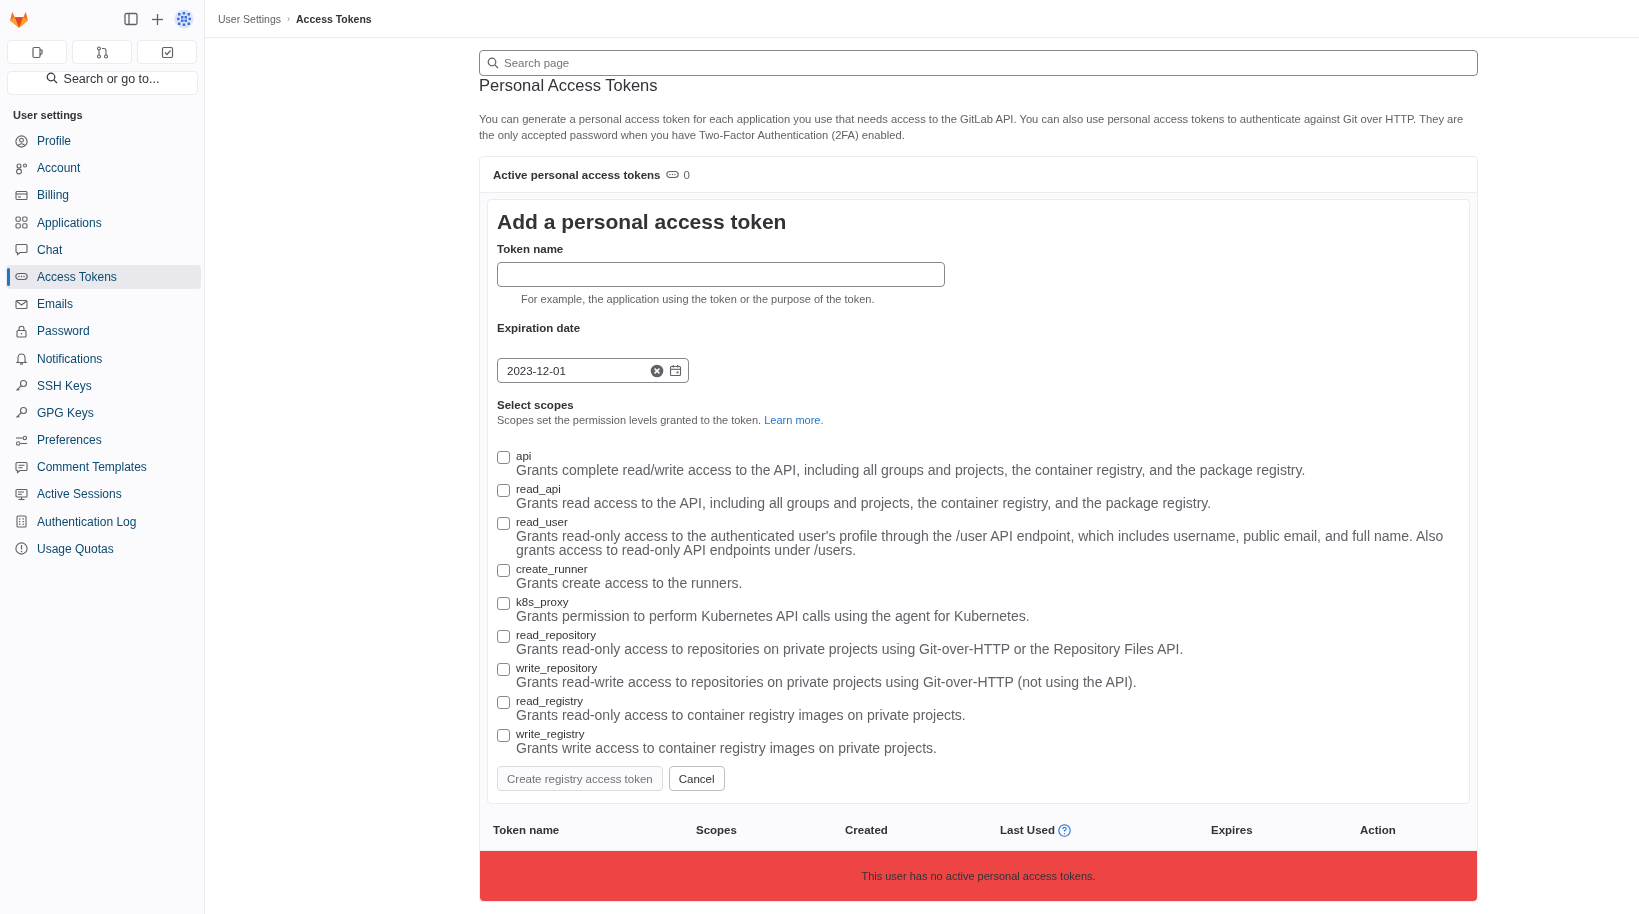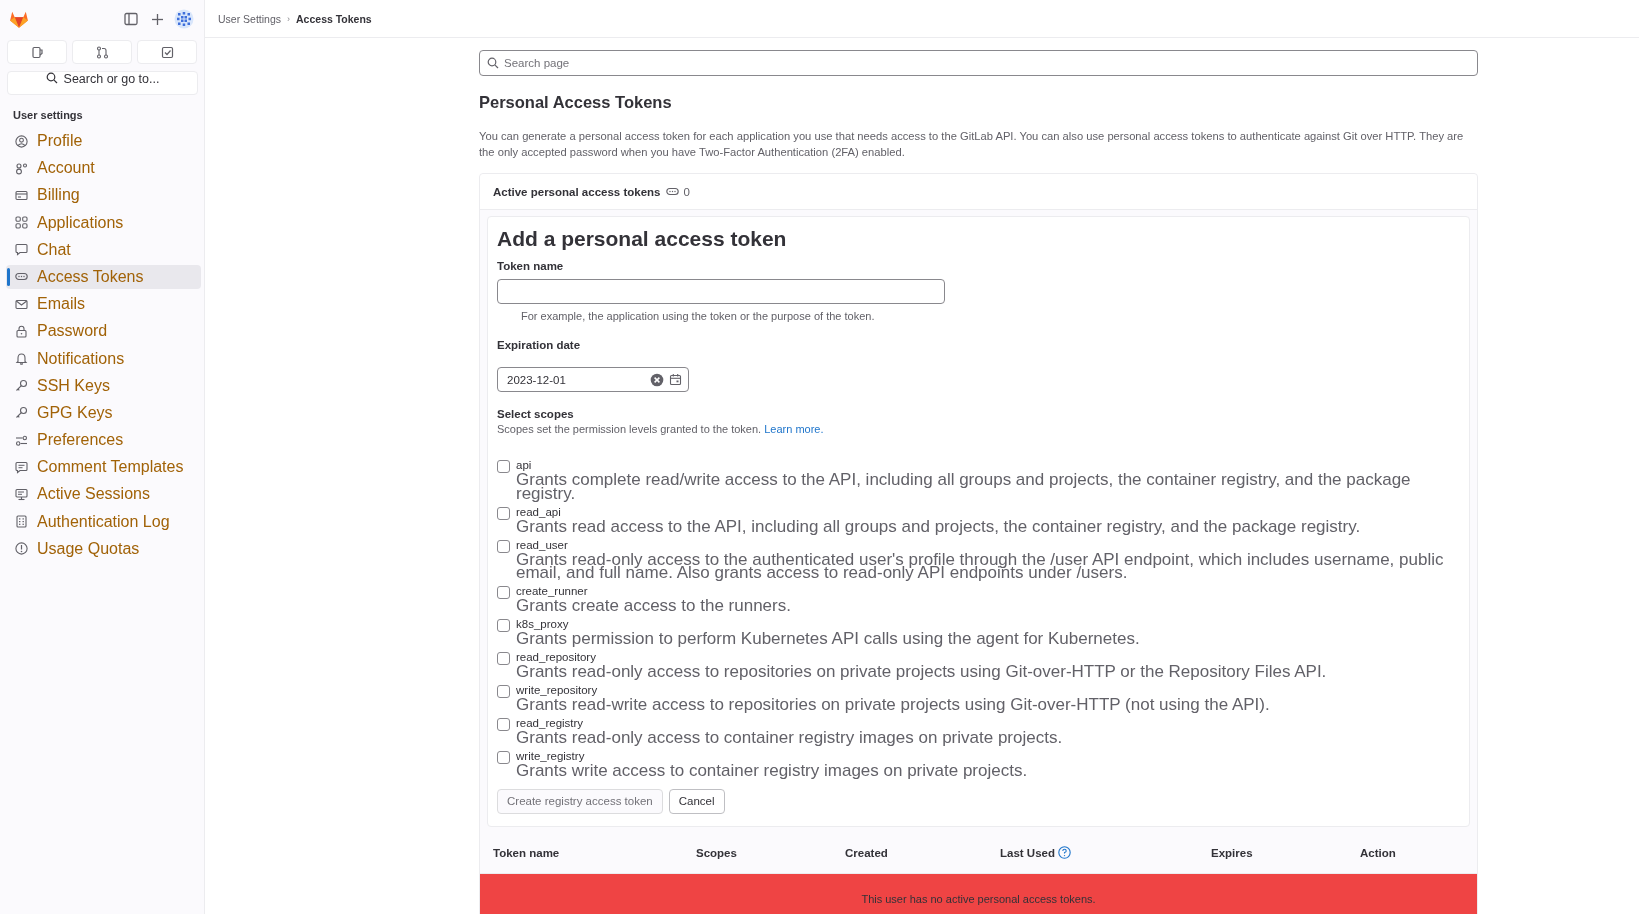--- a/index.html
+++ b/index.html
@@ -9,61 +9,61 @@
 
   
   .sidebar { position: absolute; left: 0; top: 0; width: 205px; height: 914px; background: #fbfafd; border-right: 1px solid #ececef; }
   .sb-top { position: absolute; left: 0; top: 0; width: 205px; height: 38px; }
   .logo { position: absolute; left: 8px; top: 8px; width: 22px; height: 22px; }
   .sb-top-icon { position: absolute; top: 9px; width: 20px; height: 20px; display: flex; align-items: center; justify-content: center; cursor: pointer; }
   .sb-quick { position: absolute; top: 40px; height: 24px; width: 60px; background: #fff; border-radius: 4px; border: 1px solid #ececef; display:flex; align-items:center; justify-content:center; cursor:pointer; }
   .sb-search { position: absolute; left: 7px; top: 71px; width: 191px; height: 24px; background: #fff; border: 1px solid #ececef; border-radius: 4px; display: flex; align-items: flex-start; justify-content: center; gap: 6px; font-size: 12.5px; color: #333238; cursor: pointer; }
   .sb-section-title { position: absolute; left: 13px; top: 109px; font-size: 11px; font-weight: bold; color: #333238; }
   .sb-nav { position: absolute; left: 6px; top: 129px; width: 195px; }
-  .sb-item { position: relative; height: 24px; margin-bottom: 3.2px; display: flex; align-items: center; padding-left: 8px; border-radius: 4px; cursor: pointer; font-size: 16px; color: #a16207; }
+  .sb-item { position: relative; height: 24px; margin-bottom: 3.2px; display: flex; align-items: center; padding-left: 8px; border-radius: 4px; cursor: pointer; font-size: 12px; color: #0c4a6e; }
   .sb-item.active { background: #e9e8ed; }
   .sb-item.active::before { content: ""; position: absolute; left: 1px; top: 3px; width: 3px; height: 18px; background: #1f75cb; border-radius: 2px; }
   .sb-item .ic { width: 14px; height: 14px; margin-right: 9px; display:flex; align-items:center; justify-content:center; color: #626168; }
 
   
   .topbar { position: absolute; left: 205px; top: 0; right: 0; height: 38px; border-bottom: 1px solid #ececef; display: flex; align-items: center; padding-left: 13px; font-size: 10.5px; }
   .crumb-link { color: #626168; cursor: pointer; }
   .crumb-sep { color: #89888d; margin: 0 6px; font-size: 9px; }
   .crumb-current { color: #333238; font-weight: bold; }
 
   
   .main { position: absolute; left: 479px; top: 50px; width: 999px; }
   .page-search { height: 26px; border: 1px solid #89888d; border-radius: 4px; display: flex; align-items: center; padding-left: 7px; gap: 5px; font-size: 11.5px; color: #737278; cursor: text; }
   .page-search input { border: none; outline: none; font-family: inherit; font-size: 11.5px; color: #333238; flex: 1; background: transparent; }
   .page-search input::placeholder { color: #737278; }
 
-  .h-title { margin-top: 17px; font-size: 16.5px; font-weight: bold; color: #333238; }
+  .h-title { margin-top: 0; font-size: 16.5px; font-weight: normal; color: #333238; }
   .h-desc { margin-top: 16px; font-size: 11.2px; line-height: 16px; color: #626168; }
 
   .tokens-card { margin-top: 13px; border: 1px solid #ececef; border-radius: 4px; background: #fbfafd; }
   .tokens-card-head { height: 36px; display: flex; align-items: center; padding-left: 13px; font-size: 11.5px; font-weight: bold; color: #333238; background: #fff; border-bottom: 1px solid #ececef; border-radius: 4px 4px 0 0; }
   .tokens-card-head .cnt { display: flex; align-items: center; gap: 4px; font-weight: normal; margin-left: 6px; color: #626168; }
 
   .add-form { margin: 6px 7px 6px 7px; background: #fff; border: 1px solid #ececef; border-radius: 4px; padding: 10px 9px 12px 9px; }
   .add-title { font-size: 21px; font-weight: bold; color: #333238; }
   .f-label { font-size: 11.5px; font-weight: bold; color: #333238; }
   .tk-name-input { margin-top: 7px; width: 448px; height: 25px; border: 1px solid #89888d; border-radius: 4px; font-family: inherit; font-size: 12px; padding: 0 8px; outline: none; }
   .f-help { margin-top: 6px; font-size: 11px; color: #626168; padding-left: 24px; }
-  .date-box { margin-top: 16px; width: 192px; height: 25px; border: 1px solid #89888d; border-radius: 4px; display: flex; align-items: center; padding-left: 9px; font-size: 11.5px; color: #333238; position: relative; }
+  .date-box { margin-top: 24px; width: 192px; height: 25px; border: 1px solid #89888d; border-radius: 4px; display: flex; align-items: center; padding-left: 9px; font-size: 11.5px; color: #333238; position: relative; }
   .date-box input { border:none; outline:none; font-family: inherit; font-size: 11.5px; width: 130px; background: transparent; color: #333238; }
   .date-clear { position: absolute; right: 24px; top: 5px; cursor: pointer; }
   .date-cal { position: absolute; right: 6px; top: 5px; cursor: pointer; }
 
   .scope-desc-top { margin-top: 3px; font-size: 11px; color: #626168; }
   .scope-desc-top a { color: #1f75cb; text-decoration: none; cursor: pointer; }
   .scope-list { margin-top: 23px; }
   .scope { position: relative; padding-left: 19px; margin-bottom: 4.5px; }
   .scope .cb { position: absolute; left: 0; top: 2px; width: 13px; height: 13px; border: 1px solid #89888d; border-radius: 3px; background: #fff; cursor: pointer; }
   .scope-name { font-size: 11.5px; color: #333238; line-height: 15px; cursor: pointer; }
-  .scope-help { font-size: 17px; color: #626168; line-height: 13.5px; }
+  .scope-help { font-size: 14px; color: #626168; line-height: 13.5px; }
 
   .form-actions { margin-top: 11px; display: flex; gap: 6px; }
   .btn { height: 25px; border-radius: 4px; font-family: inherit; font-size: 11.5px; padding: 0 9px; cursor: pointer; background: #fff; }
   .btn-disabled { border: 1px solid #dcdcde; color: #737278; background: #fbfafd; }
   .btn-default { border: 1px solid #bfbfc3; color: #333238; }
 
   .tbl-head { height: 41px; display: flex; align-items: center; font-size: 11.5px; font-weight: bold; color: #333238; border-bottom: 1px solid #ececef; position: relative; }
   .tbl-head .th { position: absolute; display: flex; align-items: center; gap: 3px; }
   .tbl-empty { height: 50px; display: flex; align-items: center; justify-content: center; font-size: 11px; color: #333238; background: #ef4444; border-radius: 0 0 4px 4px; text-align: right; }
 </style>

